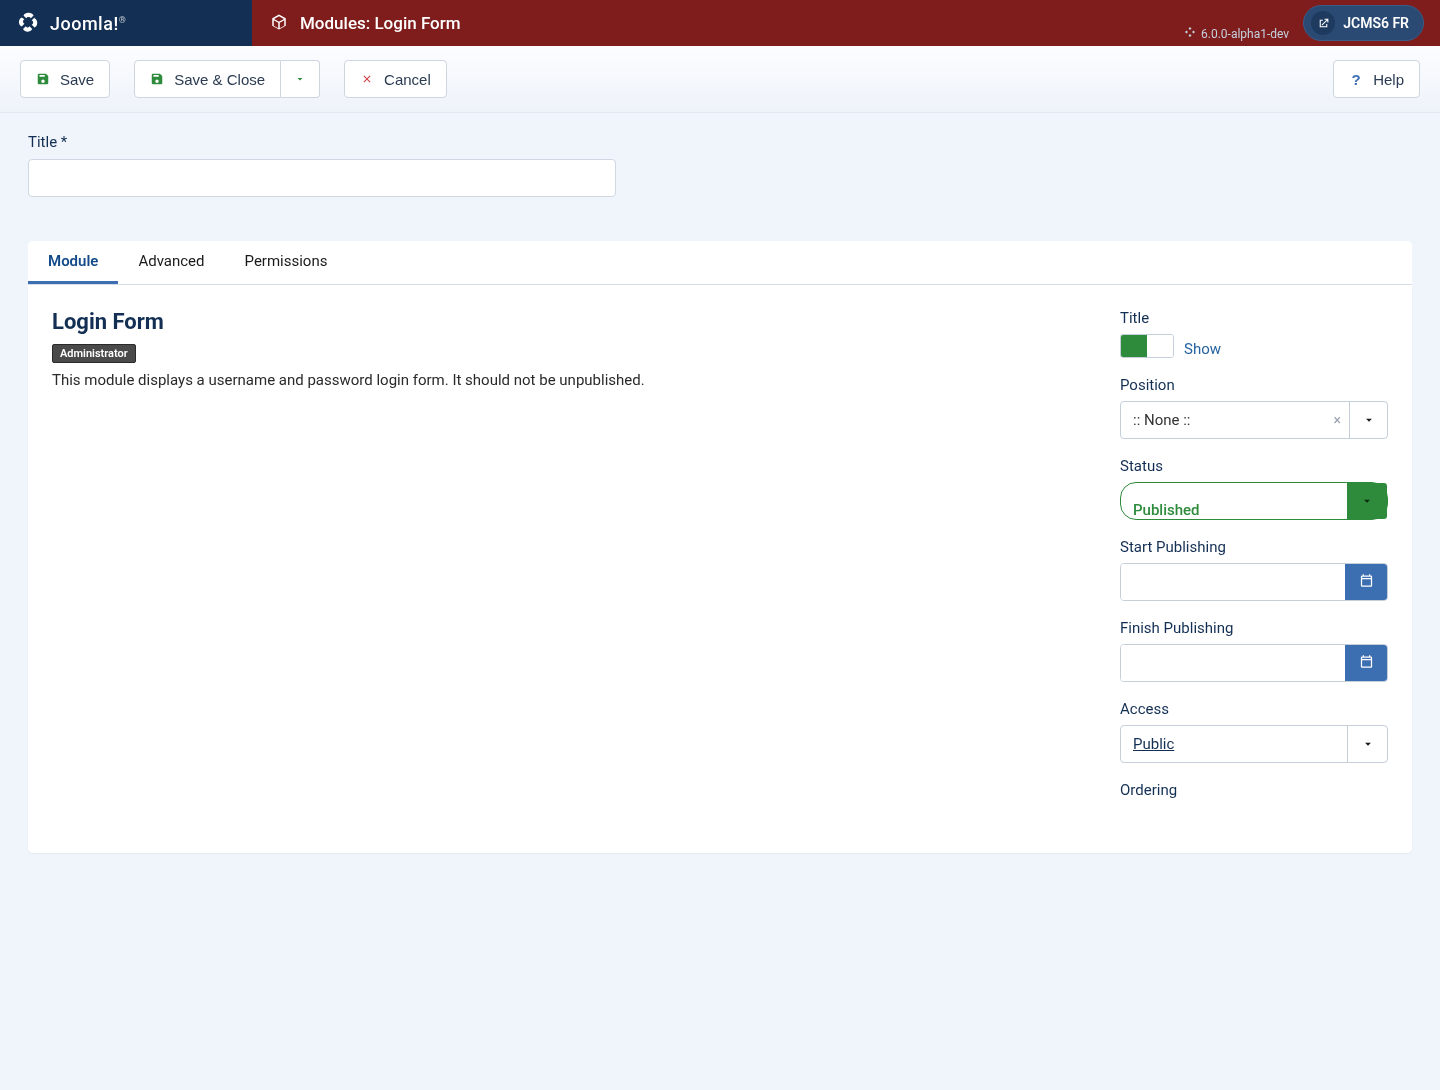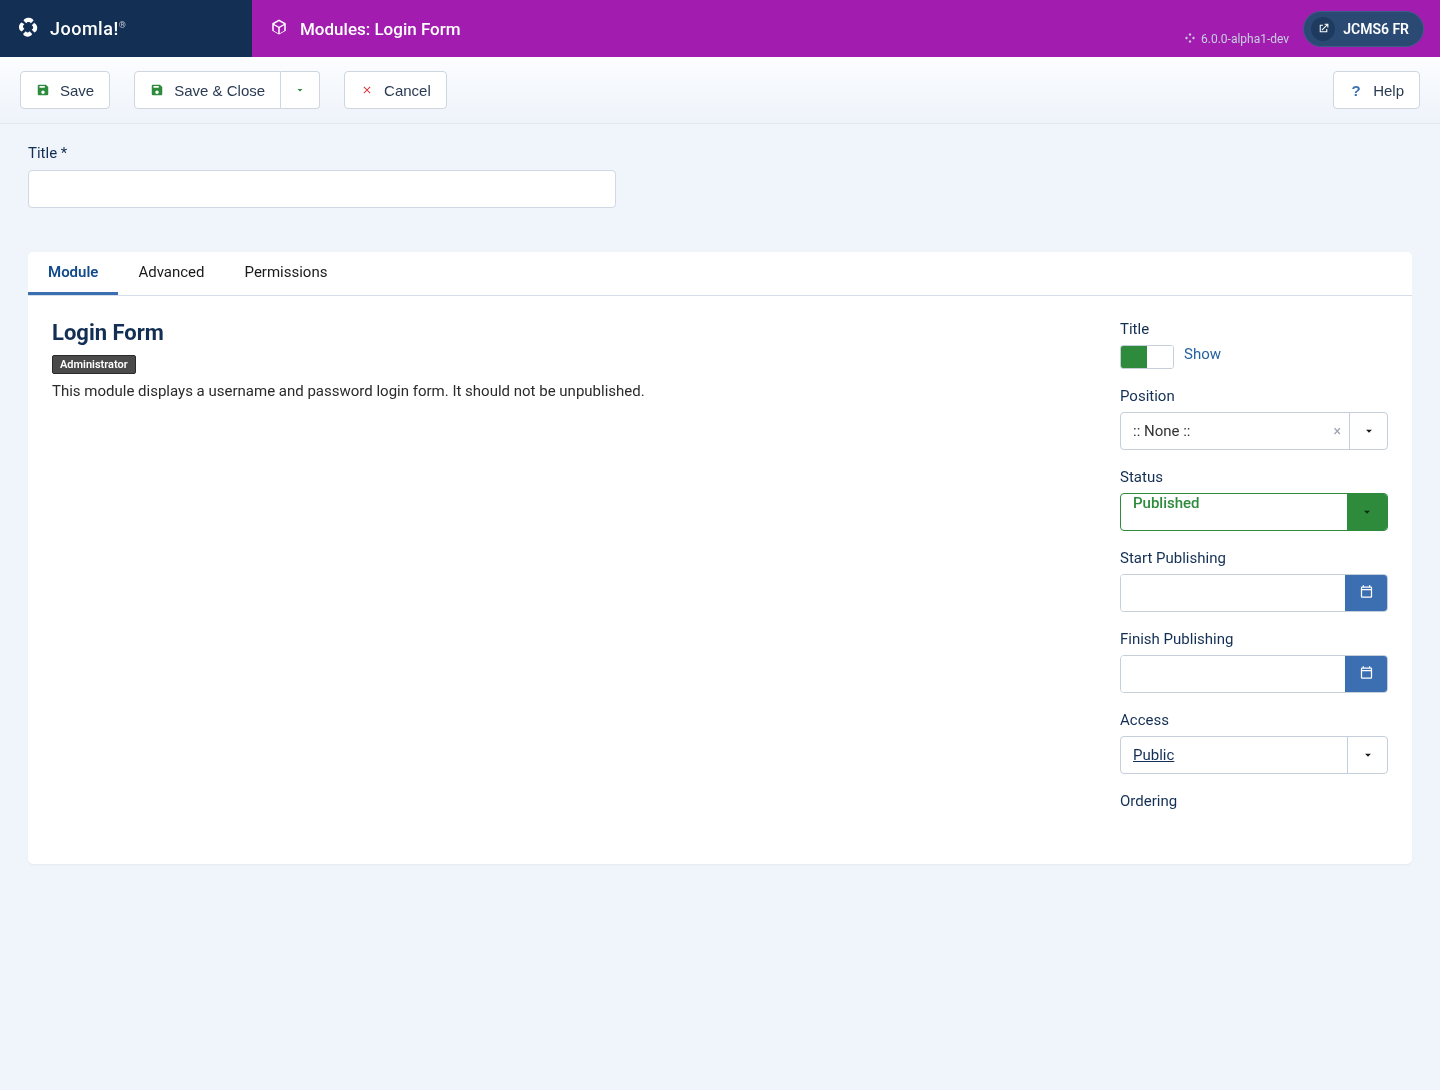--- a/index.html
+++ b/index.html
@@ -1,18 +1,18 @@
 <!DOCTYPE html>
 <html><head>
 <meta charset="utf-8">
 <style>
 * { box-sizing: border-box; margin: 0; padding: 0; }
 body { font-family: -apple-system, BlinkMacSystemFont, "Segoe UI", Roboto, sans-serif; background: #f0f4fb; color: #132f53; font-size: 14px; }
 
-.topbar { display: flex; align-items: center; background: #a21caf; height: 57px; color: #fff; }
+.topbar { display: flex; align-items: center; background: #7f1d1d; height: 46px; color: #fff; }
 .brand-area { display: flex; align-items: center; background: #132f53; width: 252px; height: 100%; padding: 0 18px; gap: 10px; }
 .brand-area svg { width: 22px; height: 22px; }
 .brand-text { font-size: 18px; font-weight: 500; letter-spacing: 0.5px; }
 .brand-text .reg { font-size: 9px; vertical-align: super; opacity: 0.7; }
 .page-title-area { display: flex; align-items: center; padding: 0 18px; gap: 12px; }
 .page-title-area svg { width: 18px; height: 18px; }
 .page-title { font-size: 17px; font-weight: 500; }
 .topbar-spacer { flex: 1; }
 .top-right { display: flex; align-items: flex-end; gap: 14px; padding-right: 16px; }
 .version-text { color: #c5d0de; font-size: 12px; display: flex; align-items: center; gap: 5px; }
@@ -39,32 +39,32 @@
 .panel { background: #fff; border-bottom-left-radius: 5px; border-bottom-right-radius: 5px; padding: 24px 24px 36px; display: flex; gap: 40px; box-shadow: 0 1px 2px rgba(0,0,0,0.05); }
 .panel-left { flex: 1; }
 .panel-right { width: 268px; }
 
 .module-heading { font-size: 22px; font-weight: 700; color: #132f53; margin-bottom: 10px; }
 .badge-admin { display: inline-block; background: #4a4a4a; color: #fff; font-size: 11px; font-weight: 600; padding: 2px 7px; border-radius: 2px; border: 1px solid #2a2a2a; margin-bottom: 8px; }
 .module-desc { font-size: 15px; color: #2a2a2a; }
 
 .field { margin-bottom: 18px; }
 .field-label { font-size: 15px; color: #132f53; margin-bottom: 7px; display: block; }
-.toggle-row { display: flex; align-items: flex-start; gap: 10px; }
+.toggle-row { display: flex; align-items: flex-end; gap: 10px; }
 .toggle { width: 54px; height: 24px; border: 1px solid #c5cfd9; border-radius: 3px; background: #fff; display: flex; cursor: pointer; overflow: hidden; }
 .toggle .on { width: 50%; background: #2e8b3c; }
 .toggle .off { width: 50%; background: #fff; }
 .toggle-label { color: #2563a0; font-size: 15px; }
 
 .select-box { position: relative; border: 1px solid #c5cfd9; border-radius: 4px; height: 38px; display: flex; align-items: center; background: #fff; }
 .select-box .value { flex: 1; padding: 0 12px; font-size: 15px; color: #333; }
 .select-box .clear-x { color: #9aa3af; font-size: 14px; padding-right: 8px; cursor: pointer; }
 .select-box .caret { width: 38px; display: flex; align-items: center; justify-content: center; border-left: 1px solid #c5cfd9; height: 100%; cursor: pointer; }
 
-.select-status { border: 1px solid #2e8b3c; border-radius: 4px; height: 38px; display: flex; align-items: flex-start; background: #fff; }
+.select-status { border: 1px solid #2e8b3c; border-radius: 16px; height: 38px; display: flex; align-items: flex-end; background: #fff; }
 .select-status .value { flex: 1; padding: 0 12px; font-size: 15px; color: #2e8b3c; font-weight: 500; }
 .select-status .caret { width: 40px; display: flex; align-items: center; justify-content: center; background: #2e8b3c; height: 100%; border-top-right-radius: 3px; border-bottom-right-radius: 3px; cursor: pointer; }
 
 .date-row { display: flex; border: 1px solid #c5cfd9; border-radius: 4px; height: 38px; background: #fff; overflow: hidden; }
 .date-row input { flex: 1; border: none; padding: 0 12px; font-size: 15px; outline: none; }
 .date-row .cal-btn { width: 42px; background: #3c6fb2; display: flex; align-items: center; justify-content: center; cursor: pointer; }
 
 .plain-select { border: 1px solid #c5cfd9; border-radius: 4px; height: 38px; display: flex; align-items: center; background: #fff; text-decoration: underline; }
 .plain-select .value { flex: 1; padding: 0 12px; font-size: 15px; }
 .plain-select .caret { width: 40px; display: flex; align-items: center; justify-content: center; border-left: 1px solid #c5cfd9; height: 100%; cursor: pointer; }

